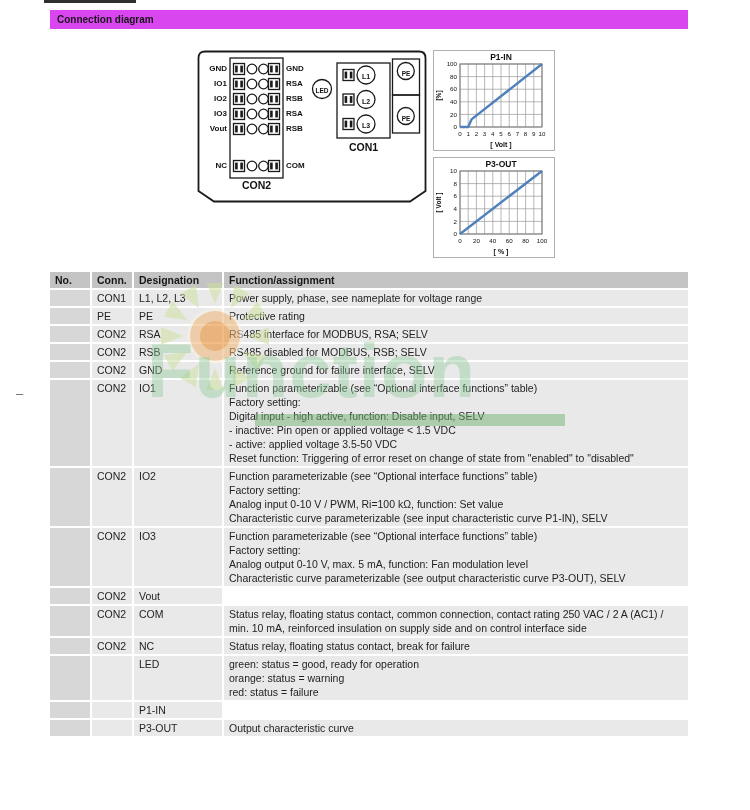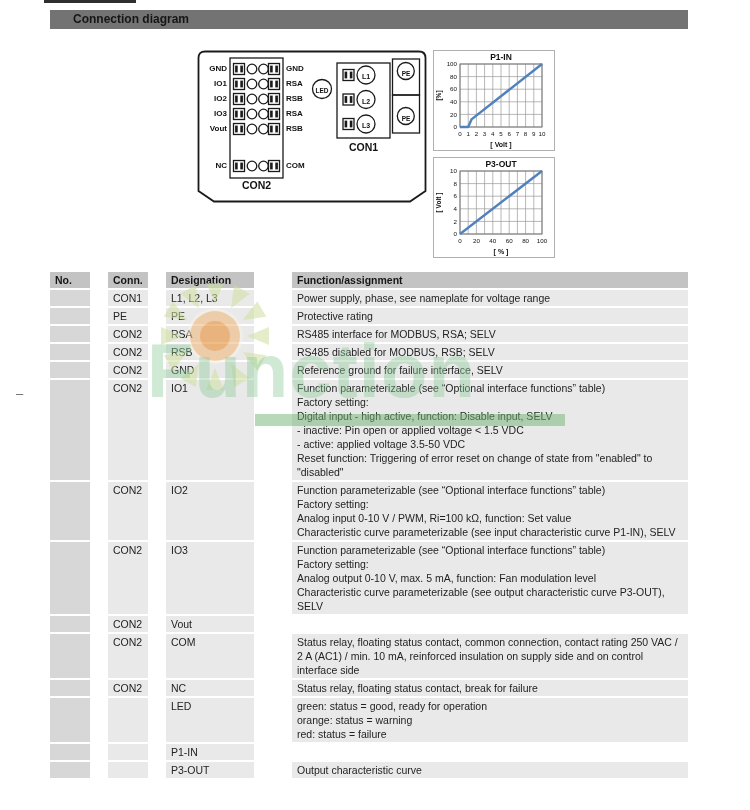--- a/index.html
+++ b/index.html
@@ -1,45 +1,45 @@
 <!DOCTYPE html>
 <html><head>
 <meta charset="utf-8">
 <style>
   html,body{margin:0;padding:0;background:#fff;}
   .page{position:relative;width:750px;height:810px;background:#fff;overflow:hidden;
         font-family:"Liberation Sans",sans-serif;color:#222;}
   .top-mark{position:absolute;left:44px;top:0;width:92px;height:3px;background:#2f2f2f;}
   .section-header{position:absolute;left:50px;top:10px;width:638px;height:19px;
-        background:#737373;font-size:12px;font-weight:bold;color:#161616;
-        line-height:19px;padding-left:23px;box-sizing:border-box;}
+        background:#d946ef;font-size:10px;font-weight:bold;color:#161616;
+        line-height:19px;padding-left:7px;box-sizing:border-box;}
   
   .device{position:absolute;left:197px;top:50px;width:230px;height:153px;}
   .device svg{position:absolute;left:0;top:0;}
   .dlab{position:absolute;font-size:8px;font-weight:bold;color:#111;line-height:11px;}
   .dlab.right{text-align:left;}
   .dlab.ctr{text-align:center;}
   .caption{position:absolute;font-size:10.5px;font-weight:bold;color:#111;text-align:center;}
   
   .chart-box{position:absolute;left:433px;width:122px;height:101px;background:#fff;
         border:1px solid #b0b0b0;box-sizing:border-box;}
   .chart-box.c0{top:50px;} .chart-box.c1{top:157px;}
   
   .watermark{position:absolute;left:95px;top:283px;width:545px;height:165px;
         pointer-events:none;z-index:5;}
   .wm-text{position:absolute;left:52px;top:44px;font-size:76px;font-weight:bold;
         color:rgba(144,203,152,0.42);letter-spacing:1px;white-space:nowrap;}
   
   .tablewrap{position:absolute;left:50px;top:272px;width:638px;font-size:10.5px;line-height:14px;color:#232323;}
   .trow{display:flex;margin-bottom:2px;}
-  .c{background:#e9e9e9;padding:1px 5px;margin-right:18px;box-sizing:border-box;}
+  .c{background:#e9e9e9;padding:1px 5px;margin-right:2px;box-sizing:border-box;}
   .c.no{width:40px;background:#d7d7d7;}
   .c.conn{width:40px;}
   .c.desig{width:88px;}
-  .c.func{flex:1;margin-right:0;white-space:pre-line;margin-left:20px;}
+  .c.func{flex:1;margin-right:0;white-space:pre-line;}
   .thead .c{background:#c3c3c3;font-weight:bold;color:#161616;}
   .thead .c.no{background:#c3c3c3;}
   .margin-dash{position:absolute;left:16px;top:386px;font-size:13px;color:#666;}
 </style>
 </head>
 <body>
 
 <div class="page">
 
   <div class="top-mark"></div>

